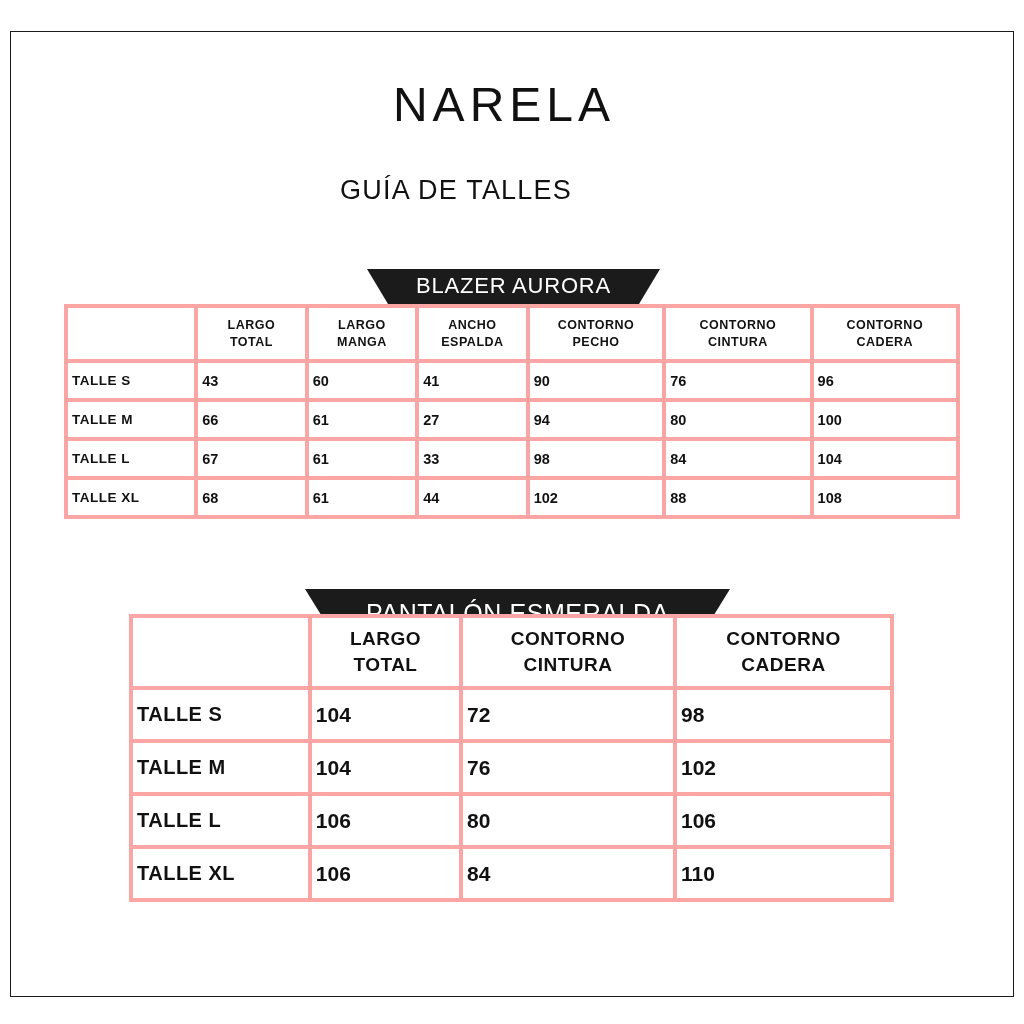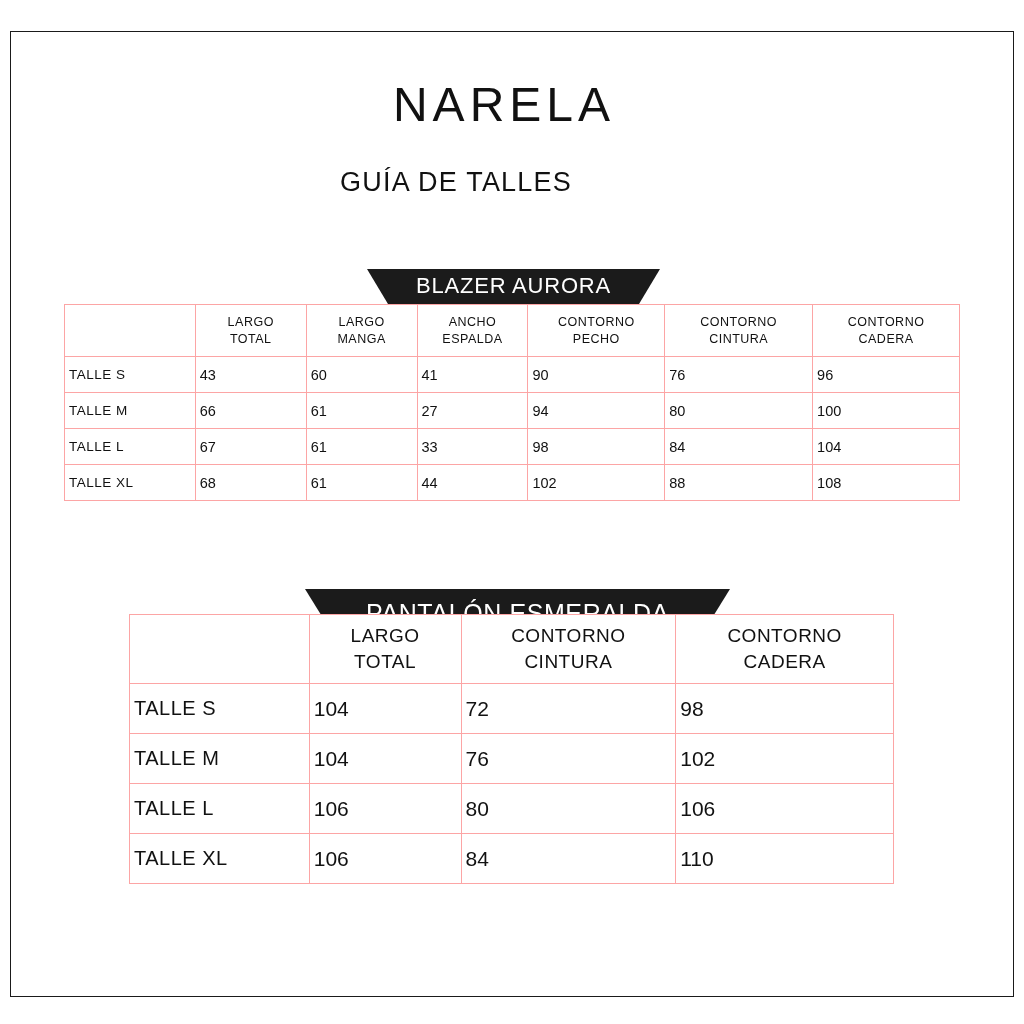--- a/index.html
+++ b/index.html
@@ -61,21 +61,21 @@
     font-size: 48px;
     letter-spacing: 5px;
     font-weight: 300;
     color: #111111;
     line-height: 1.05;
     margin-top: 36px;
   }
   .subtitle {
     position: absolute;
     left: 0;
-    top: 167px;
+    top: 175px;
     width: 912px;
     text-align: center;
     font-size: 27px;
     letter-spacing: 1.2px;
     font-weight: 400;
     color: #111111;
   }
 
   
   .banner {
@@ -115,23 +115,23 @@
     margin-bottom: 2px;
   }
 
   
   table {
     position: absolute;
     border-collapse: collapse;
     background: #ffffff;
   }
   table td, table th {
-    border: 1px solid #fca5a5;
+    border: 4px solid #fca5a5;
     vertical-align: middle;
-    font-weight: 400;
+    font-weight: 700;
     color: #111111;
   }
 
   
   .table-blazer {
     left: 64px;
     top: 304px;
     width: 896px;
   }
   .table-blazer th {

